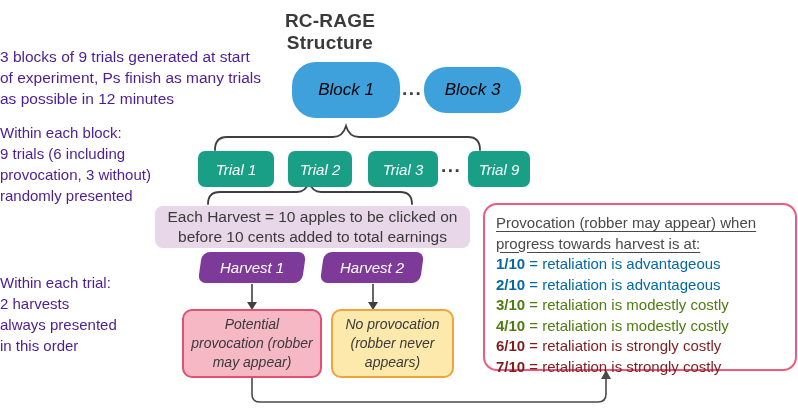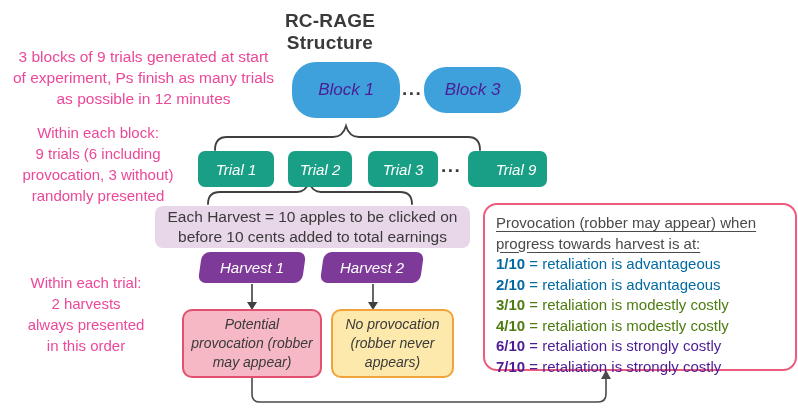--- a/index.html
+++ b/index.html
@@ -6,24 +6,24 @@
   .canvas{
     position:relative;width:798px;height:419px;background:#ffffff;overflow:hidden;
     font-family:"Liberation Sans", sans-serif;color:#3d3d3d;
   }
   .abs{position:absolute;}
   .pre{white-space:pre-line;}
   .title{
     font-size:19px;font-weight:700;color:#3a3a3a;letter-spacing:.2px;
   }
   .note{
-    font-size:15px;line-height:21px;color:#ec4899;text-align:center;
+    font-size:15px;line-height:21px;color:#4c1d95;text-align:left;
   }
   .block-pill{
-    background:#3ea1dc;color:#4c1d95;font-style:italic;font-size:17px;
+    background:#3ea1dc;color:#000000;font-style:italic;font-size:17px;
     display:flex;align-items:center;justify-content:center;
   }
   .dots{font-weight:700;color:#3c3c3c;letter-spacing:1.5px;font-size:19px;}
   .trial-box{
     background:#199f85;color:#ffffff;font-style:italic;font-size:15px;
     border-radius:7px;display:flex;align-items:center;justify-content:center;
     height:36px;
   }
   .harvest-note{
     background:#e8d6e9;border-radius:8px;color:#3a3a3a;font-size:15.5px;line-height:20px;
@@ -43,21 +43,21 @@
   .panel{
     background:#ffffff;border:2px solid #ed5c7e;border-radius:14px;
     padding:8px 9px 6px 11px;font-size:15px;line-height:20.5px;
   }
   .panel-heading{
     color:#4a4a4a;text-decoration:underline;text-underline-offset:3px;
   }
   .prov-row .frac{font-weight:700;margin-right:4px;}
   .cat-green{color:#0369a1;}
   .cat-blue{color:#4d7c0f;}
-  .cat-red{color:#4c1d95;}
+  .cat-red{color:#7f1d1d;}
   svg.overlay{position:absolute;left:0;top:0;pointer-events:none;}
 </style>
 </head>
 <body>
 
 <div class="canvas">
 
   <svg class="overlay" width="798" height="419" viewBox="0 0 798 419">
 
     <path d="M215,150 C215,141 219,137 227,137 L333,137 C340,137 344,133 346,126
@@ -97,21 +97,21 @@
 in this order</div>
 
   <div class="abs block-pill" style="left:292px;top:62px;width:108px;height:56px;border-radius:24px;">Block 1</div>
   <div class="abs dots" style="left:402px;top:78px;">...</div>
   <div class="abs block-pill" style="left:424px;top:67px;width:97px;height:46px;border-radius:22px;">Block 3</div>
 
   <div class="abs trial-box" style="left:198px;top:151px;width:76px;">Trial 1</div>
   <div class="abs trial-box" style="left:288px;top:151px;width:64px;">Trial 2</div>
   <div class="abs trial-box" style="left:368px;top:151px;width:70px;">Trial 3</div>
   <div class="abs dots" style="left:441px;top:155px;">...</div>
-  <div class="abs trial-box" style="left:468px;top:151px;width:62px;padding-left:17px;">Trial 9</div>
+  <div class="abs trial-box" style="left:468px;top:151px;width:62px;">Trial 9</div>
 
   <div class="abs harvest-note pre" style="left:155px;top:206px;width:315px;height:42px;">Each Harvest = 10 apples to be clicked on
 before 10 cents added to total earnings</div>
 
   <div class="abs harvest-box" style="left:200px;top:252px;width:104px;">
     <span class="lbl">Harvest 1</span>
   </div>
   <div class="abs harvest-box" style="left:322px;top:252px;width:100px;">
     <span class="lbl">Harvest 2</span>
   </div>

